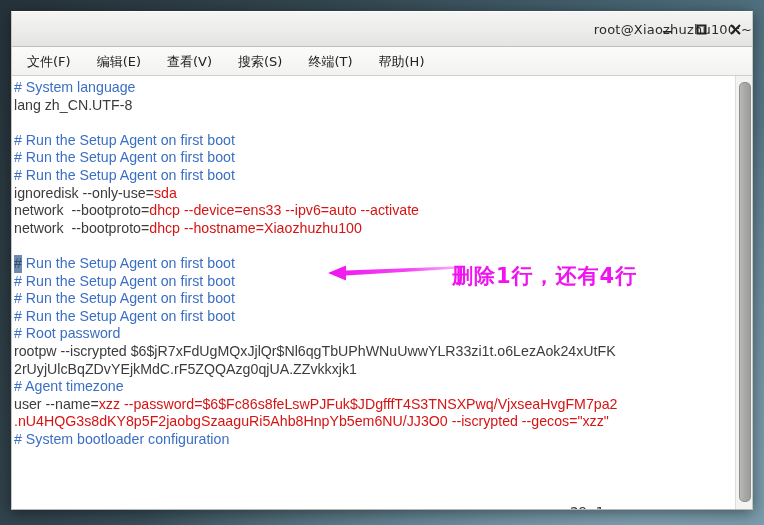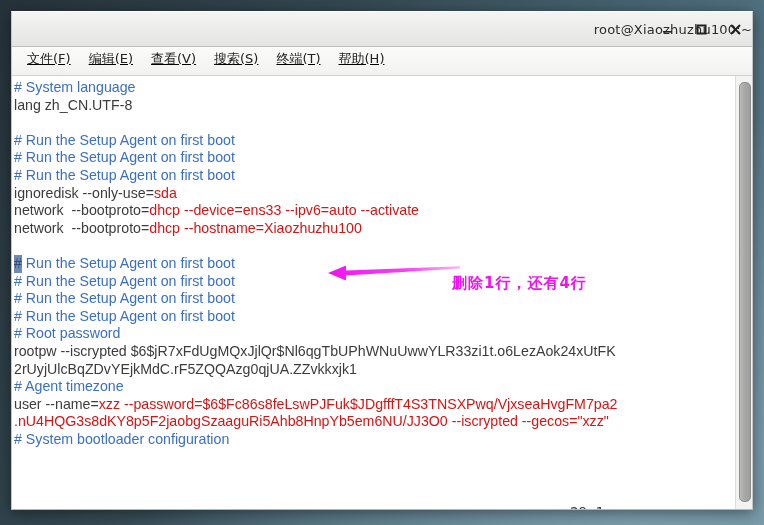--- a/index.html
+++ b/index.html
@@ -77,25 +77,24 @@
   .winbtn svg { display: block; }
 
   
   #menubar {
     height: 28px;
     background: linear-gradient(180deg, #fbfbfa 0%, #f2f2f1 100%);
     border-left: 1px solid #c6c6c4;
     border-right: 1px solid #c6c6c4;
     border-bottom: 1px solid #d0d0ce;
     display: flex;
-    align-items: flex-start;
+    align-items: flex-end;
     padding-left: 7px;
-    gap: 2px;
+    gap: 10px;
     flex: 0 0 auto;
-    text-decoration: underline;
   }
   .menu-item {
     font-family: "DejaVu Sans", sans-serif;
     font-size: 13px;
     color: #222;
     padding: 3px 8px 4px 8px;
     border-radius: 2px;
     cursor: default;
     white-space: nowrap;
   }
@@ -178,23 +177,23 @@
   #annotation-arrow {
     position: absolute;
     left: 326px;
     top: 262px;
     width: 140px;
     height: 26px;
   }
   #annotation-text {
     position: absolute;
     left: 452px;
-    top: 274px;
-    font-family: "DejaVu Sans", sans-serif;
-    font-size: 15px;
+    top: 262px;
+    font-family: "DejaVu Sans", sans-serif;
+    font-size: 21px;
     font-weight: bold;
     color: #f012f0;
     white-space: nowrap;
     letter-spacing: 1px;
   }
 </style>
 </head>
 <body>
 
 <div id="desktop">

